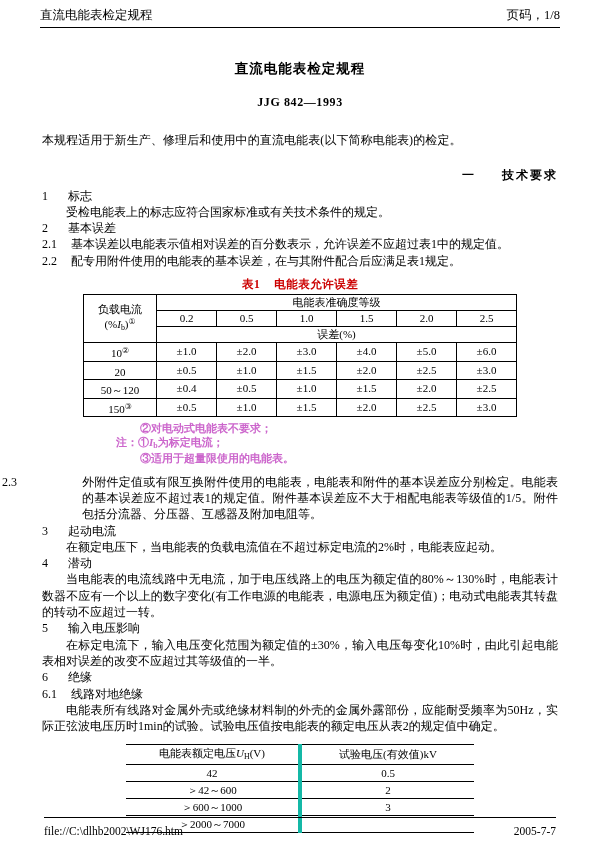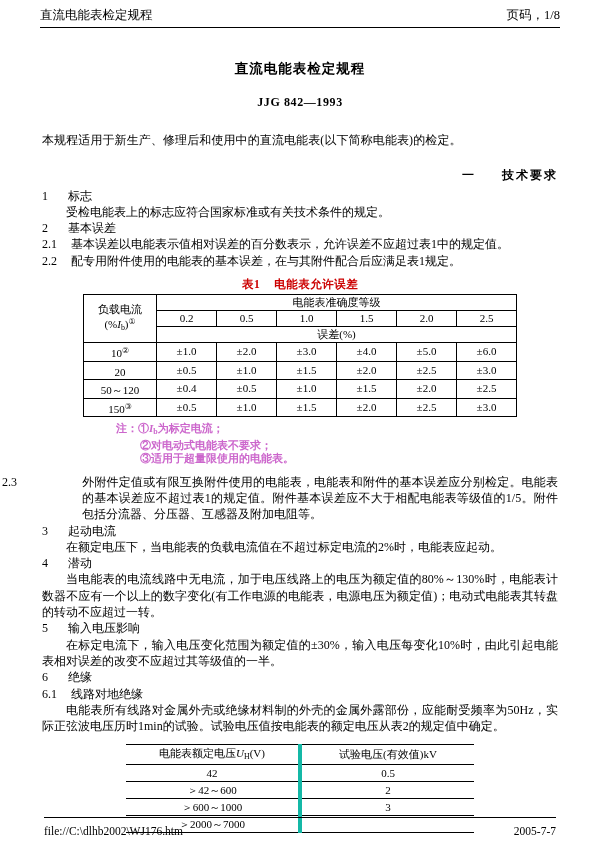--- a/index.html
+++ b/index.html
@@ -280,22 +280,22 @@
         <td>±1.0</td>
         <td>±1.5</td>
         <td>±2.0</td>
         <td>±2.5</td>
         <td>±3.0</td>
       </tr>
     </tbody>
   </table>
 
   <div class="tbl-notes">
+    <span class="nline">②对电动式电能表不要求；</span>
     <span class="nline first"><span>注：</span><span>①</span><span class="ital">I</span><sub>b</sub><span>为标定电流；</span></span>
-    <span class="nline">②对电动式电能表不要求；</span>
     <span class="nline">③适用于超量限使用的电能表。</span>
   </div>
 
   <div class="spacer-8"></div>
 
   <p class="hang">
     <span class="cnum">2.3</span><span>外附件定值或有限互换附件使用的电能表，电能表和附件的基本误差应分别检定。电能表的基本误差应不超过表1的规定值。附件基本误差应不大于相配电能表等级值的1/5。附件包括分流器、分压器、互感器及附加电阻等。</span>
   </p>
 
   <p class="clause">

